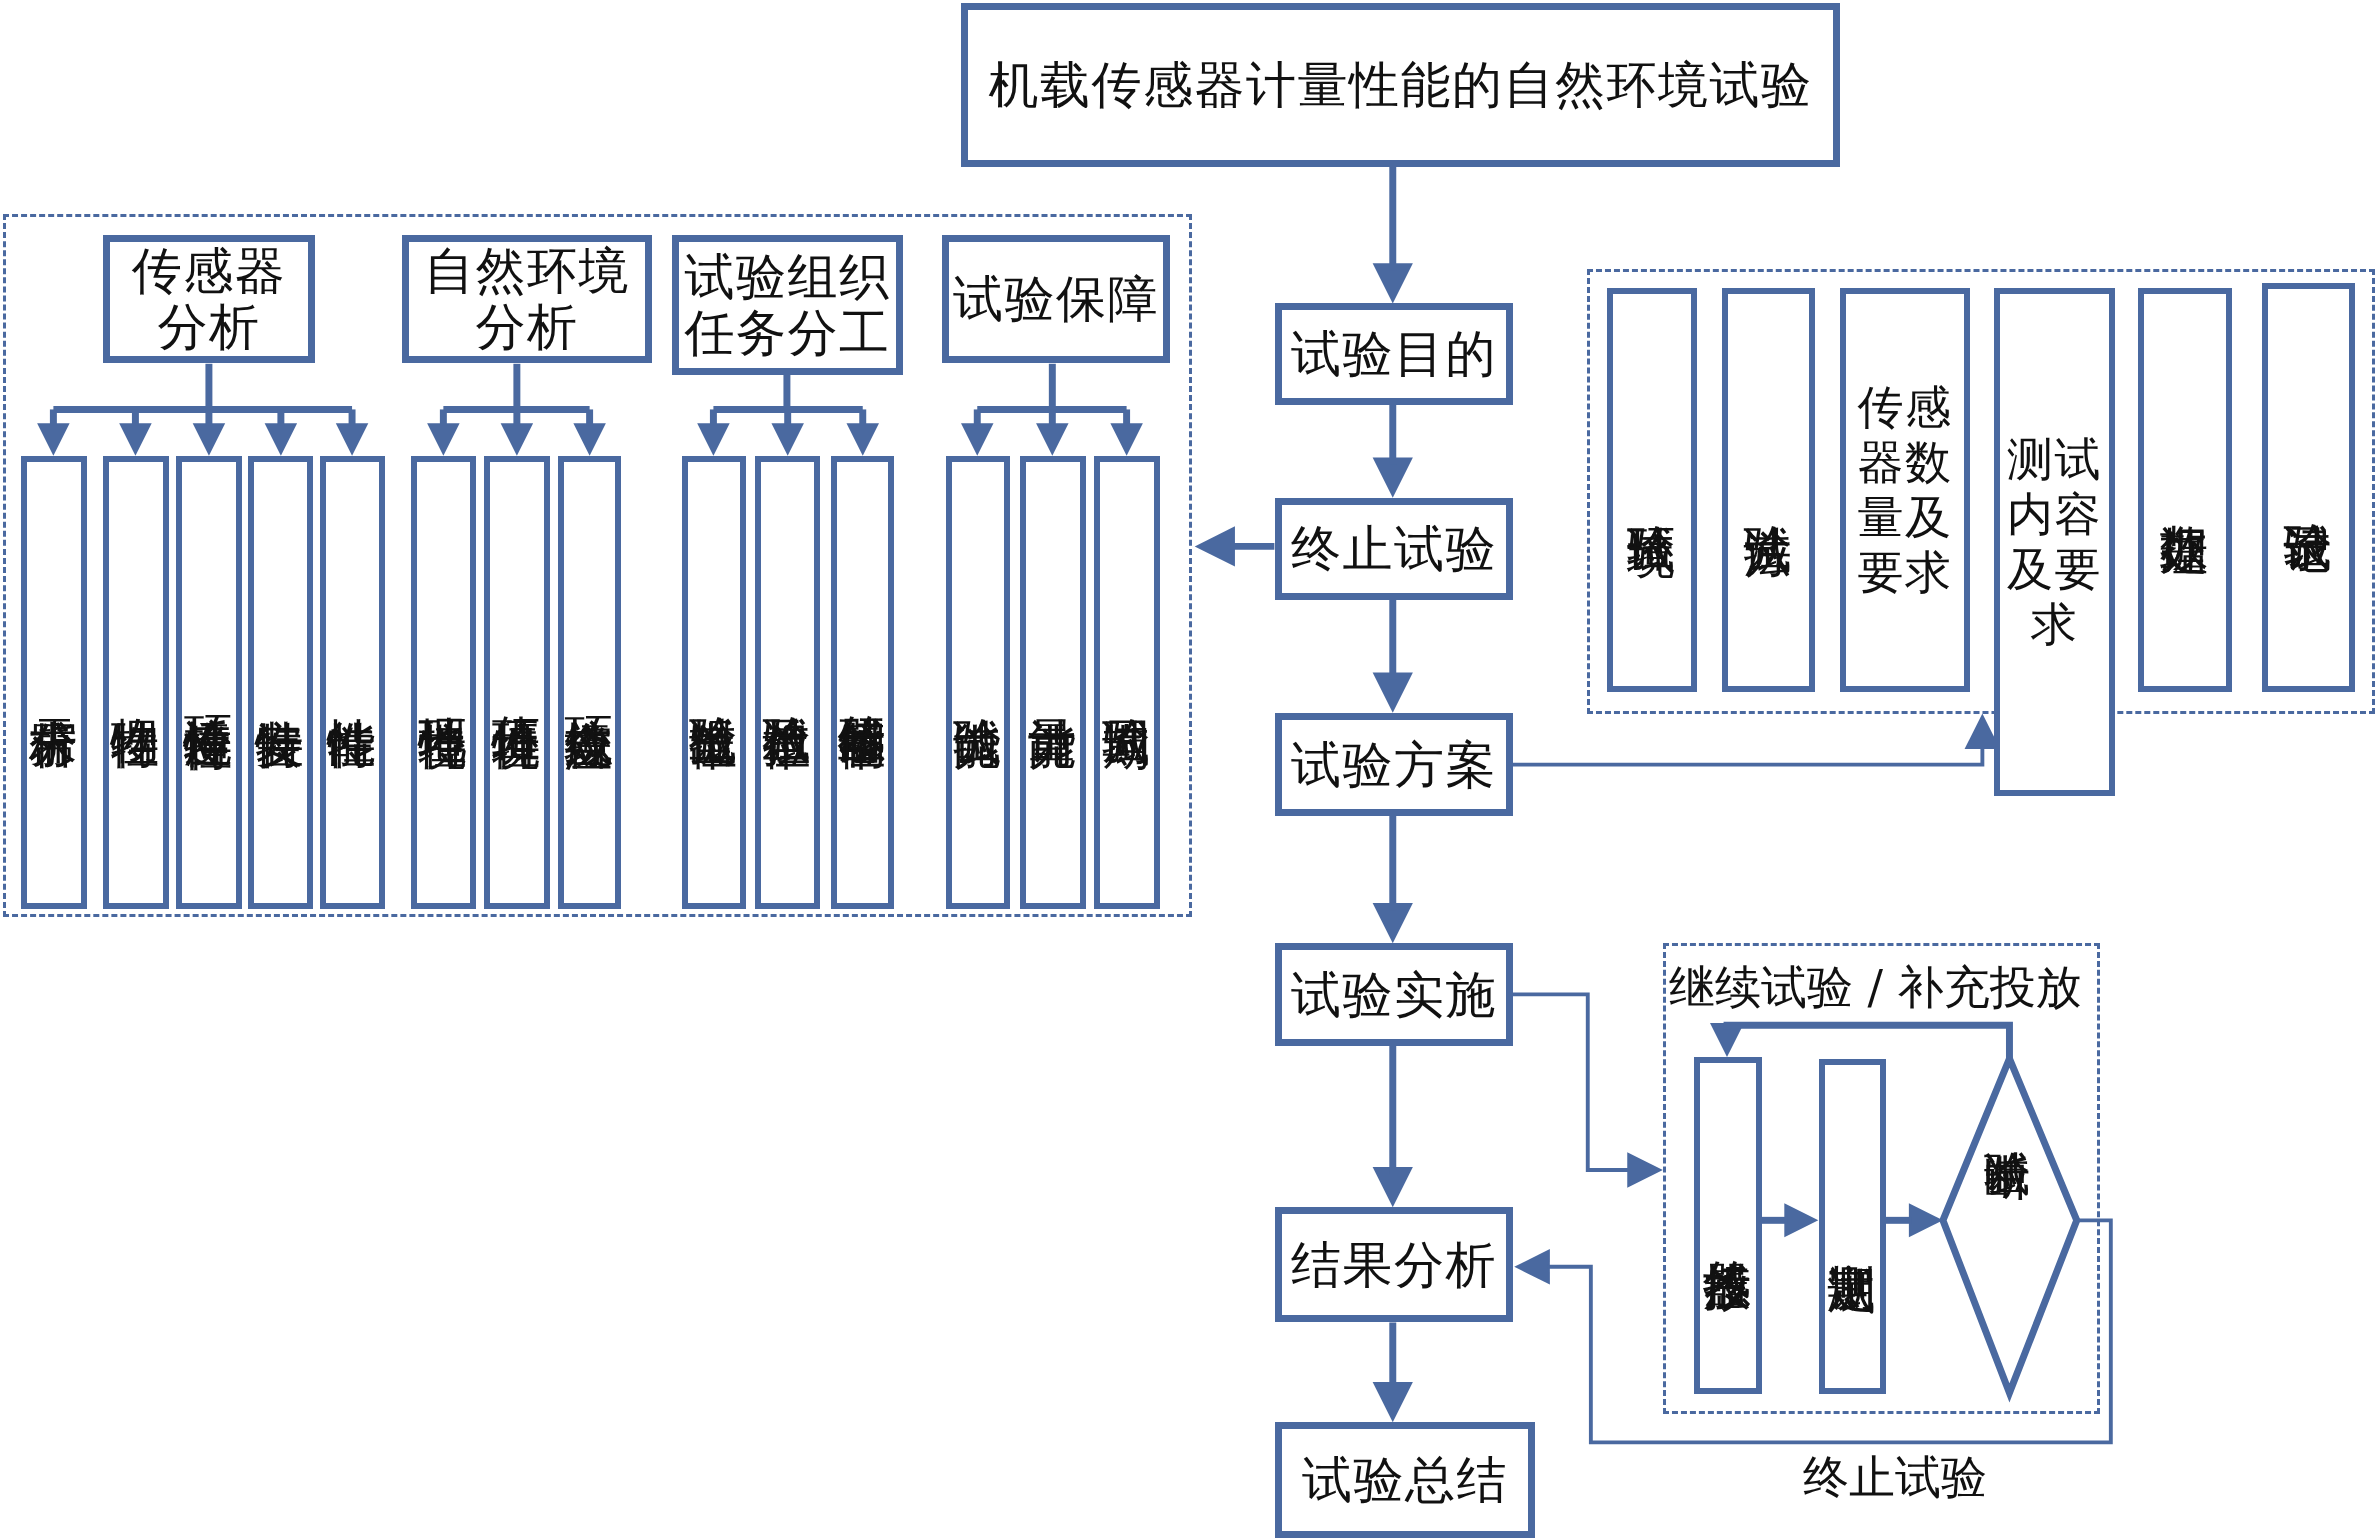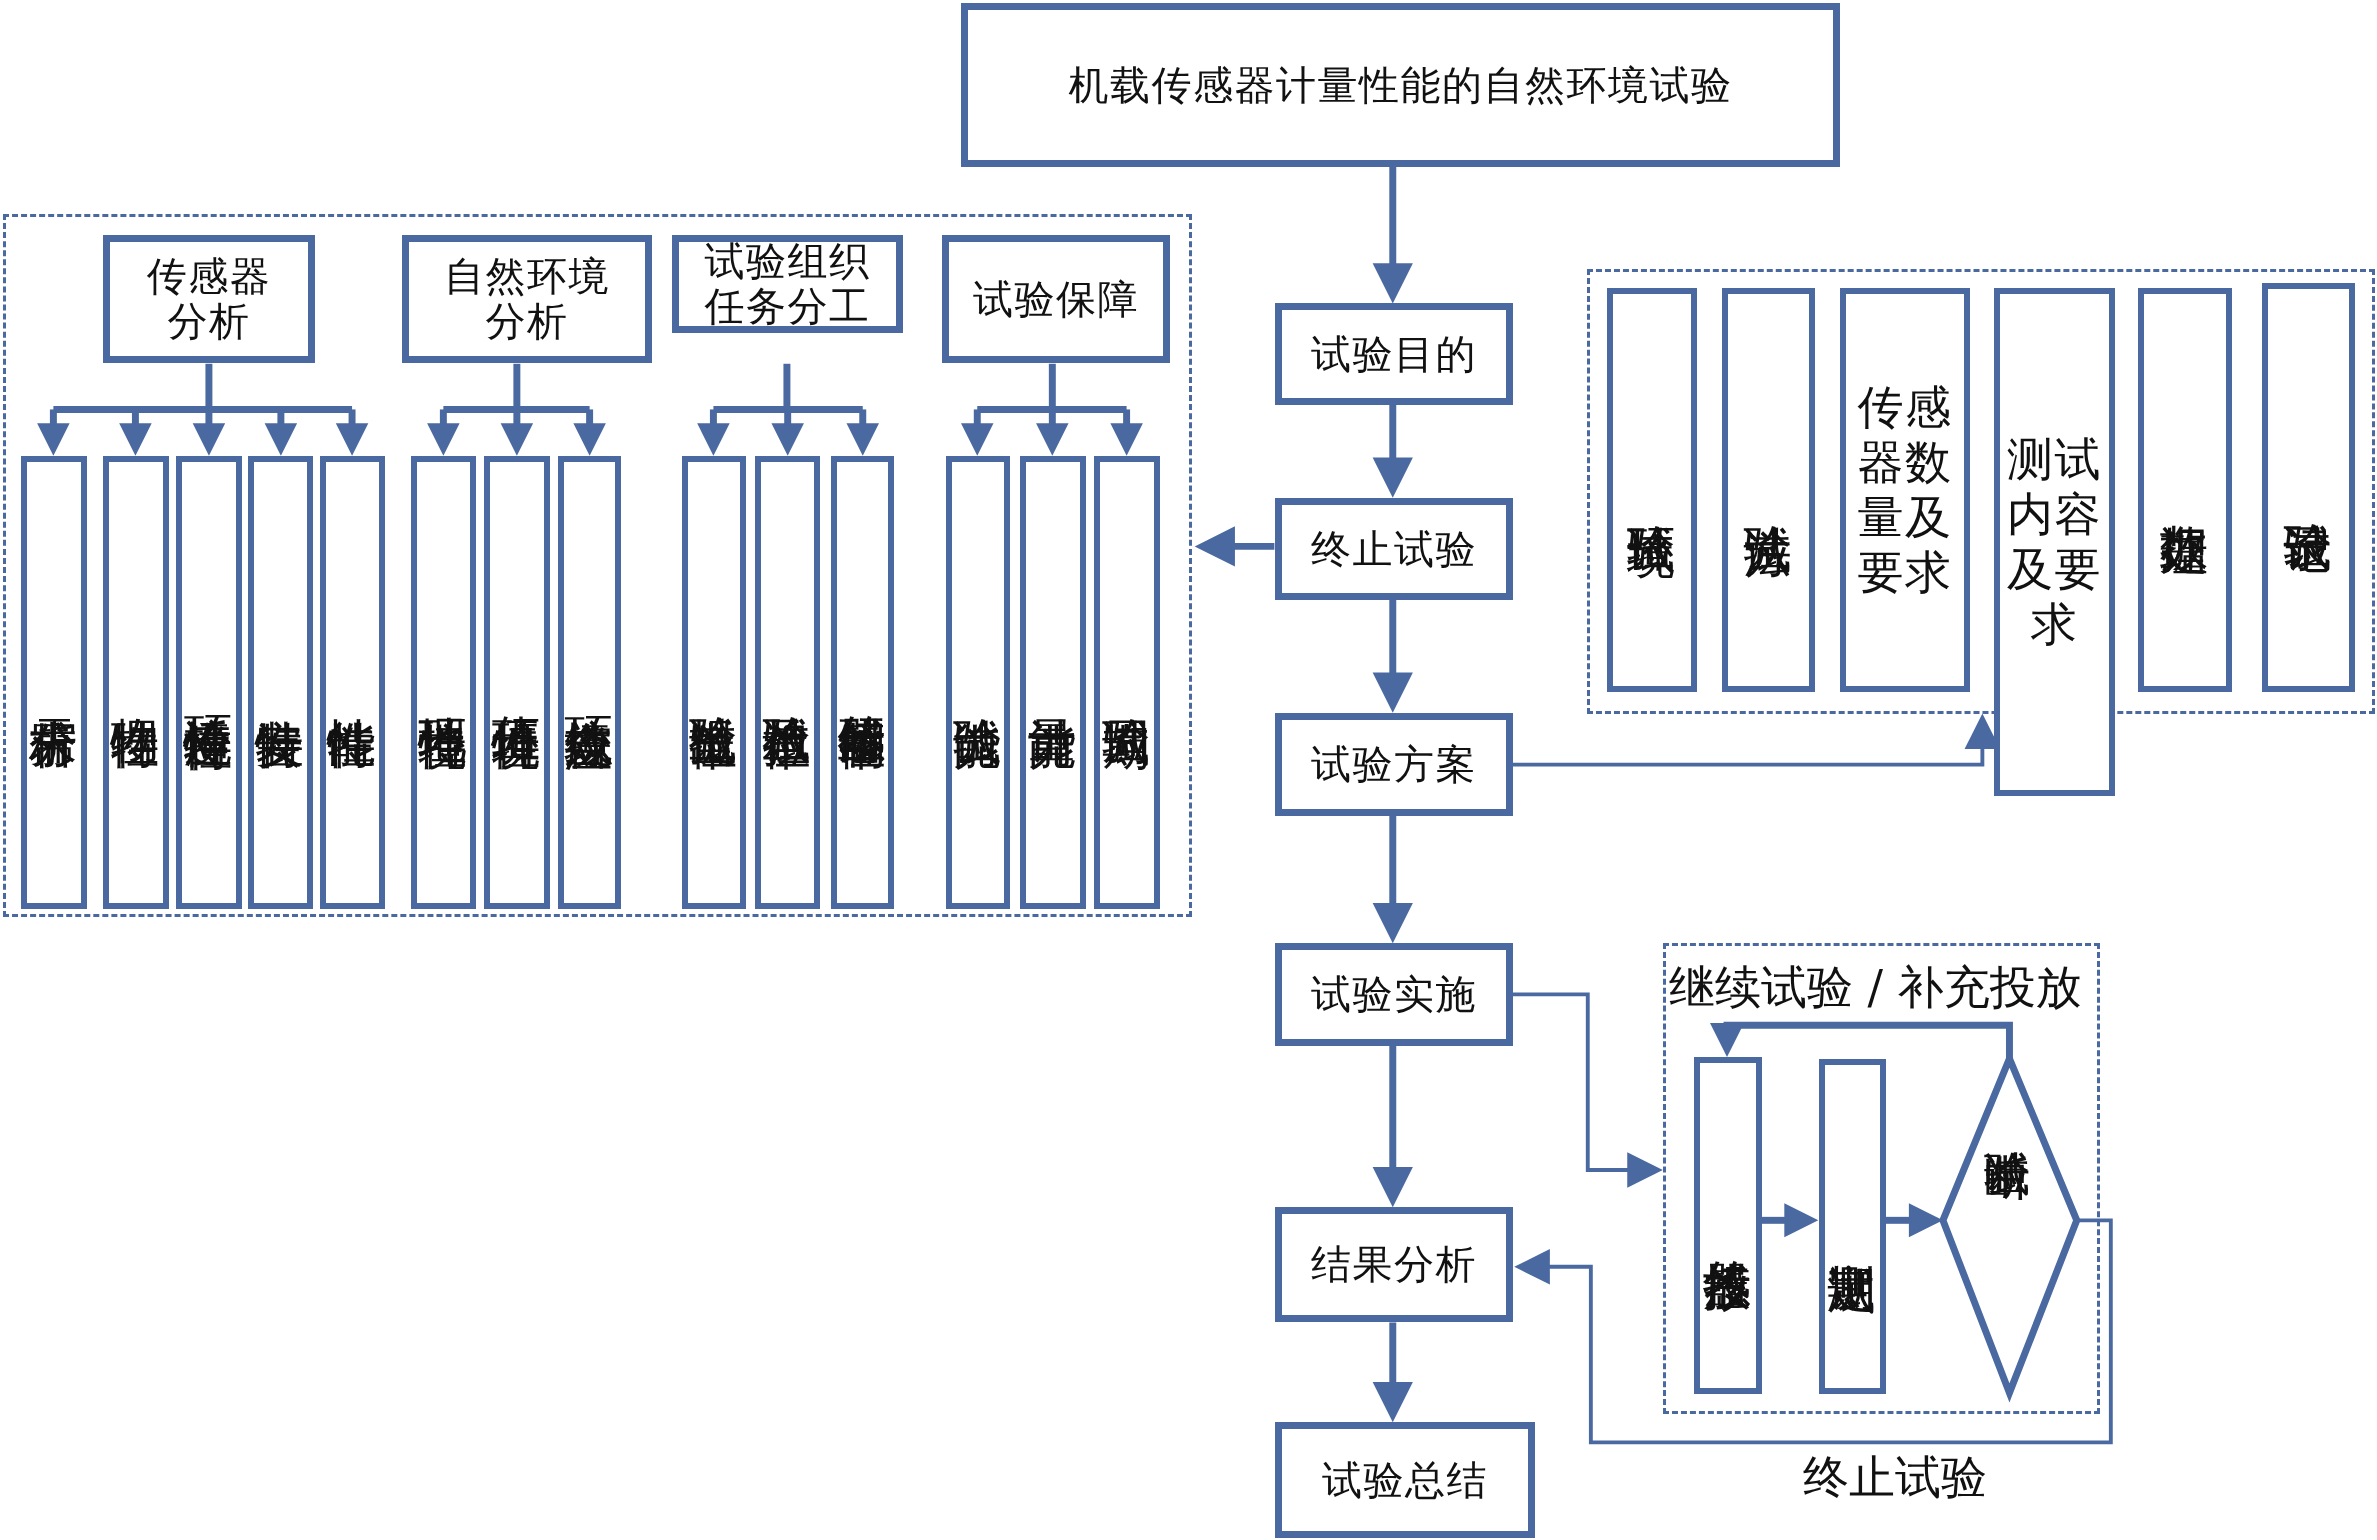--- a/index.html
+++ b/index.html
@@ -2,21 +2,21 @@
 <html style="font-size:12.4px"><head>
 <meta charset="utf-8">
 <style>
   html, body { margin:0; padding:0; background:#ffffff; }
   body { width:2377px; height:1540px; position:relative; overflow:hidden;
          font-family:"DejaVu Serif","Liberation Serif",serif; color:#111; }
   svg#wires { position:absolute; left:0; top:0; width:2377px; height:1540px; }
   .box { position:absolute; box-sizing:border-box; border:7px solid #4a69a0; background:#fff;
          display:flex; align-items:center; justify-content:center; text-align:center; }
   .box.thin { border-width:6.2px; }
-  .lbl { font-size:40px; line-height:1.12; letter-spacing:1.5px; }
+  .lbl { font-size:50px; line-height:1.12; letter-spacing:1.5px; }
   .vert { writing-mode:vertical-rl; text-orientation:upright; font-size:48px; letter-spacing:1.5px; line-height:1; }
   .two { font-size:46px; line-height:1.2; width:2.1em; word-break:break-all; }
   .dash { position:absolute; box-sizing:border-box; border:3.1px dashed #4a69a0; }
   .free { position:absolute; font-size:46px; white-space:nowrap; }
 </style>
 </head>
 <body>
 
 <svg id="wires" xmlns="http://www.w3.org/2000/svg" viewBox="0 0 3072 1990" width="2377" height="1540">
   <defs>
@@ -121,21 +121,21 @@
 <div class="box" style="left:1275px;top:1422px;width:260px;height:116px;">
   <span class="lbl">试验总结</span>
   </div>
 
 <div class="box" style="left:103px;top:235px;width:212px;height:128px;">
   <span class="lbl" style="width:3.4em">传感器分析</span>
   </div>
 <div class="box" style="left:402px;top:235px;width:250px;height:128px;">
   <span class="lbl" style="width:4.3em">自然环境分析</span>
   </div>
-<div class="box" style="left:672px;top:235px;width:231px;height:98px;">
+<div class="box" style="left:672px;top:235px;width:231px;height:140px;">
   <span class="lbl" style="width:4.3em">试验组织任务分工</span>
   </div>
 <div class="box" style="left:942px;top:235px;width:228px;height:128px;">
   <span class="lbl">试验保障</span>
   </div>
 
 <div id="prep-children">
     <div class="box thin" style="left: 21px; top: 456px; width: 66px; height: 453px;">
       <span class="vert">需求分析</span>
     </div>

